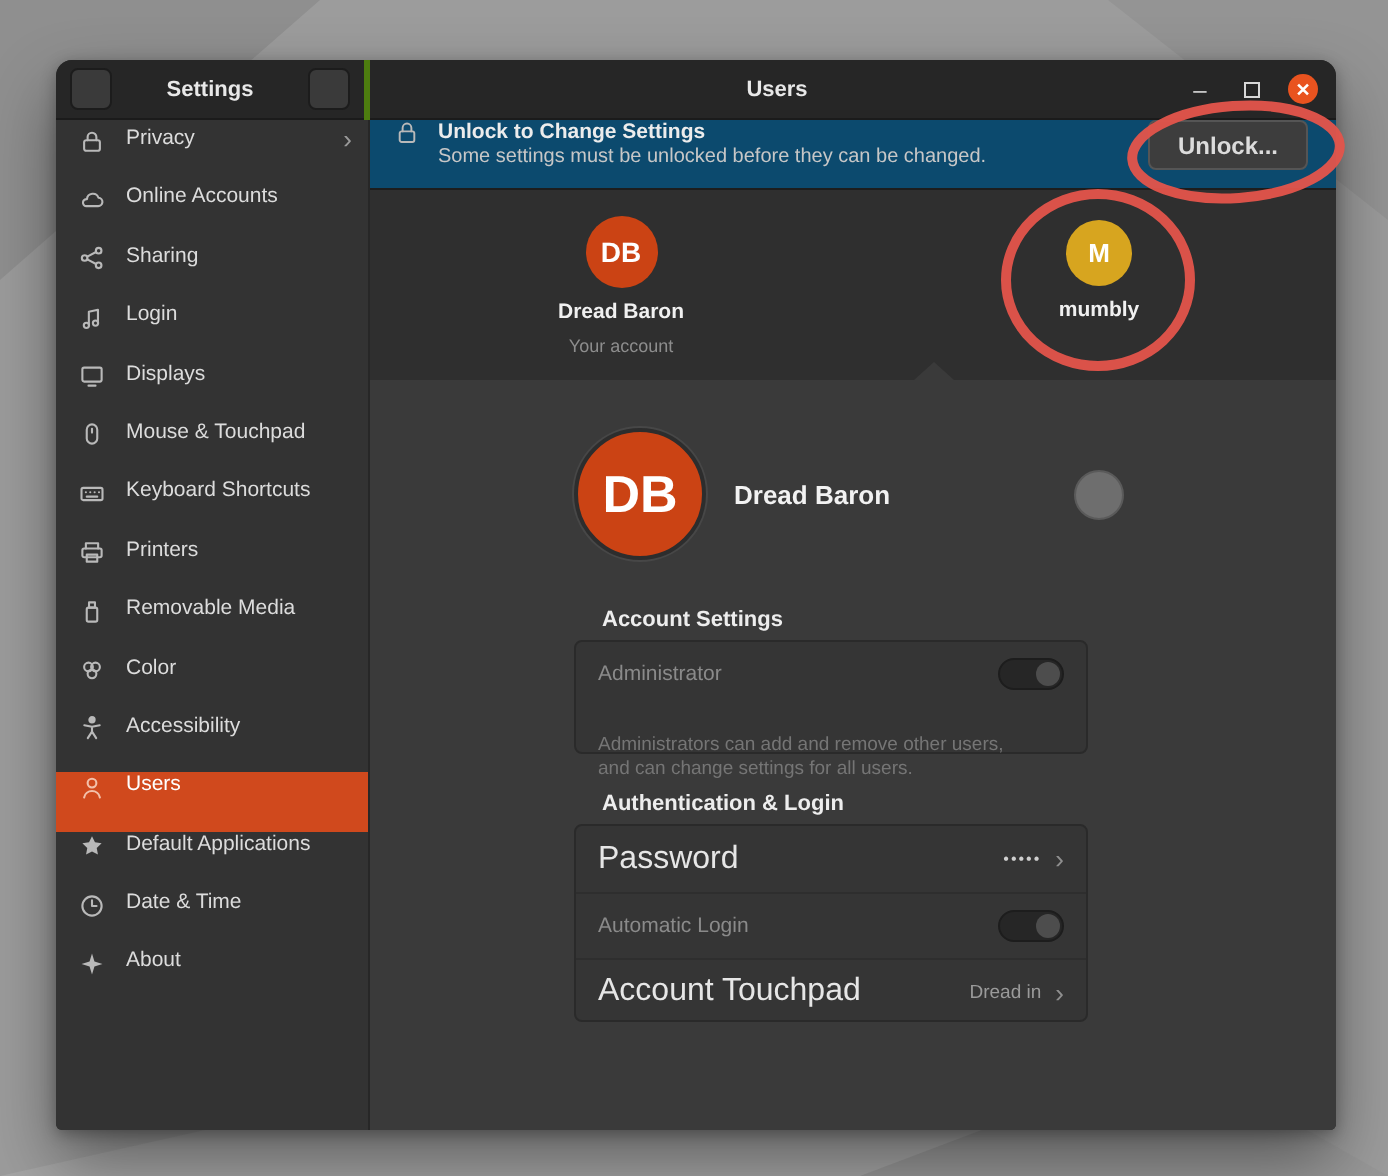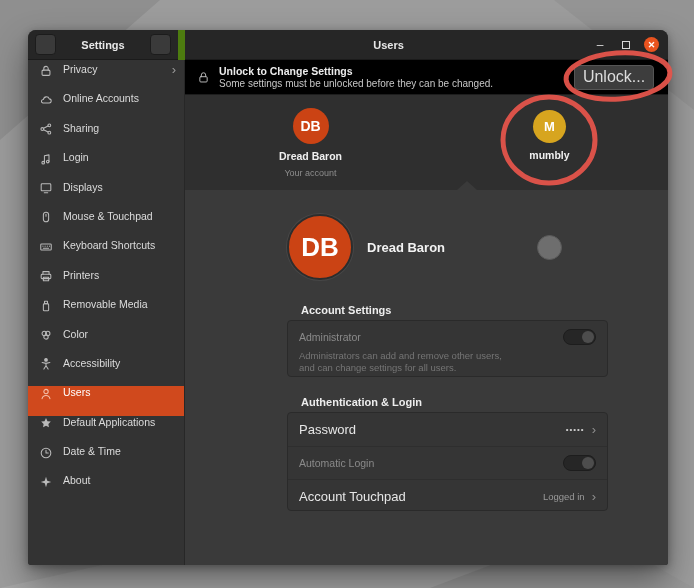--- a/index.html
+++ b/index.html
@@ -29,21 +29,21 @@
     background:#3a3a3a; overflow:hidden;
   }
   
   .headerbar {
     position:absolute; left:0; top:0; width:640px; height:30px;
     background:#262626; border-bottom:1px solid #1b1b1b;
     display:flex; align-items:center;
   }
   .hb-left {
     width:157px; height:30px; display:flex; align-items:center;
-    justify-content:space-between; padding:0 7px; border-right:7px solid #4d7c0f;
+    justify-content:space-between; padding:0 7px; border-right:3px solid #4d7c0f;
   }
   .hb-btn {
     width:21px; height:21px; background:#3a3a3a; border:1px solid #1c1c1c;
     border-radius:4px; display:flex; align-items:center; justify-content:center;
     cursor:pointer;
   }
   .hb-title { font-size:11px; font-weight:bold; color:#e8e8e8; }
   .hb-center { flex:1; text-align:center; font-size:11px; font-weight:bold; color:#e8e8e8; }
   .hb-controls { display:flex; align-items:center; gap:10px; padding-right:9px; }
   .wc { width:16px; height:16px; display:flex; align-items:center; justify-content:center; cursor:pointer; }
@@ -67,31 +67,31 @@
   .side-item .s-label { flex:1; white-space:nowrap; overflow:hidden; }
   .side-item .s-chev { color:#9a9a9a; font-size:13px; line-height:1; }
   .side-item.selected { color:#ffffff; }
 
   
   .main { position:absolute; left:157px; top:30px; width:483px; height:505px; background:#3a3a3a; }
 
   
   .infobar {
     position:absolute; left:0; top:0; width:483px; height:35px;
-    background:#000000; border-bottom:1px solid #1d1d1d;
-    display:flex; align-items:center; padding:0 10px 0 12px;
+    background:#0c4a6e; border-bottom:1px solid #1d1d1d;
+    display:flex; align-items:flex-start; padding:0 10px 0 12px;
   }
   .infobar .lock { width:13px; height:15px; margin-right:9px; flex:0 0 auto; }
   .info-text { flex:1; }
   .info-title { font-size:10.5px; font-weight:bold; color:#ececec; line-height:13px; }
   .info-sub { font-size:10px; color:#c7c7c7; line-height:12px; }
   .unlock-btn {
     width:80px; height:25px; background:#3d3d3d; border:1px solid #555555;
-    border-radius:4px; color:#dcdcdc; font-size:16px; font-family:inherit;
-    cursor:pointer; margin-right:4px;
+    border-radius:4px; color:#dcdcdc; font-size:12px; font-family:inherit;
+    cursor:pointer; margin-right:4px;font-weight:bold;
   }
 
   
   .carousel { position:absolute; left:0; top:35px; width:483px; height:95px; background:#2f2f2f; }
   .chip { position:absolute; text-align:center; cursor:pointer; }
   .chip-db { left:216px; top:13px; width:135px; }
   .chip-m  { left:455px; top:15px; width:135px; }
   .avatar-sm {
     margin:0 auto; border-radius:50%; color:#fff; font-weight:bold;
     display:flex; align-items:center; justify-content:center;
@@ -121,28 +121,28 @@
   .edit-btn {
     width:25px; height:25px; border-radius:50%; background:#6e6e6e; border:1px solid #5a5a5a;
     display:flex; align-items:center; justify-content:center; cursor:pointer;
   }
 
   .section-title { position:absolute; left:14px; font-size:11px; font-weight:bold; color:#ededed; }
   .st-account { top:114px; }
   .st-auth { top:206px; }
 
   .card {
-    position:absolute; left:0; width:321px; background:#353535;
+    position:absolute; left:0; width:257px; background:#353535;
     border:1px solid #2a2a2a; border-radius:4px;
   }
   .card-account { top:130px; height:57px; padding:8px 11px; }
   .row-line { display:flex; align-items:center; justify-content:space-between; }
   .lbl-disabled { font-size:10.5px; color:#8a8a8a; }
-  .lbl-normal { font-size:13px; color:#e6e6e6; }
-  .desc { margin-top:5px; font-size:9.5px; line-height:12px; color:#757575; width:215px; }
+  .lbl-normal { font-size:16px; color:#e6e6e6; }
+  .desc { margin-top:22px; font-size:9.5px; line-height:12px; color:#757575; width:215px; }
 
   .toggle {
     width:33px; height:16px; border-radius:8px; background:#262626;
     border:1px solid #1d1d1d; position:relative; flex:0 0 auto; cursor:default;
   }
   .toggle .knob {
     position:absolute; top:1px; right:1px; width:12px; height:12px;
     border-radius:50%; background:#4d4d4d;
   }
 
@@ -398,21 +398,21 @@
               <span class="a-chev">›</span>
             </div>
             <div class="auth-row">
               <span class="a-label lbl-disabled">Automatic Login</span>
               <div class="toggle">
                 <span class="knob"></span>
               </div>
             </div>
             <div class="auth-row">
               <span class="a-label lbl-normal">Account Touchpad</span>
-              <span class="a-value">Logged in</span>
+              <span class="a-value">Dread in</span>
               <span class="a-chev">›</span>
             </div>
           </div>
 
       </div>
 
     </div>
 
   </div>
 </div>

